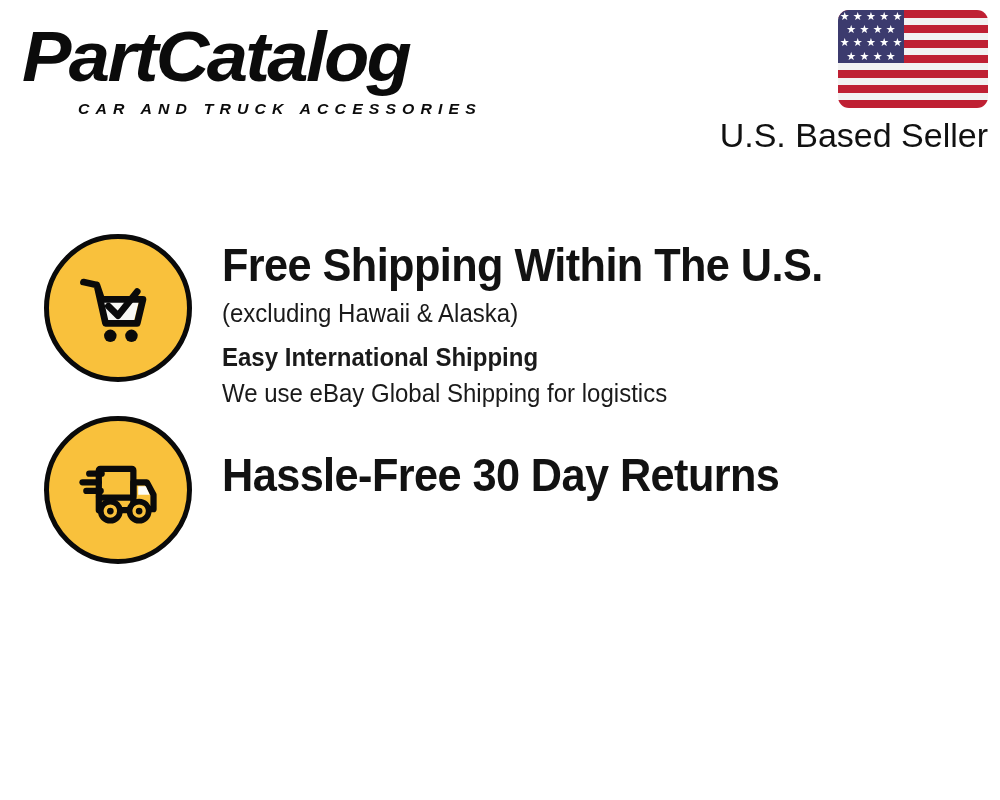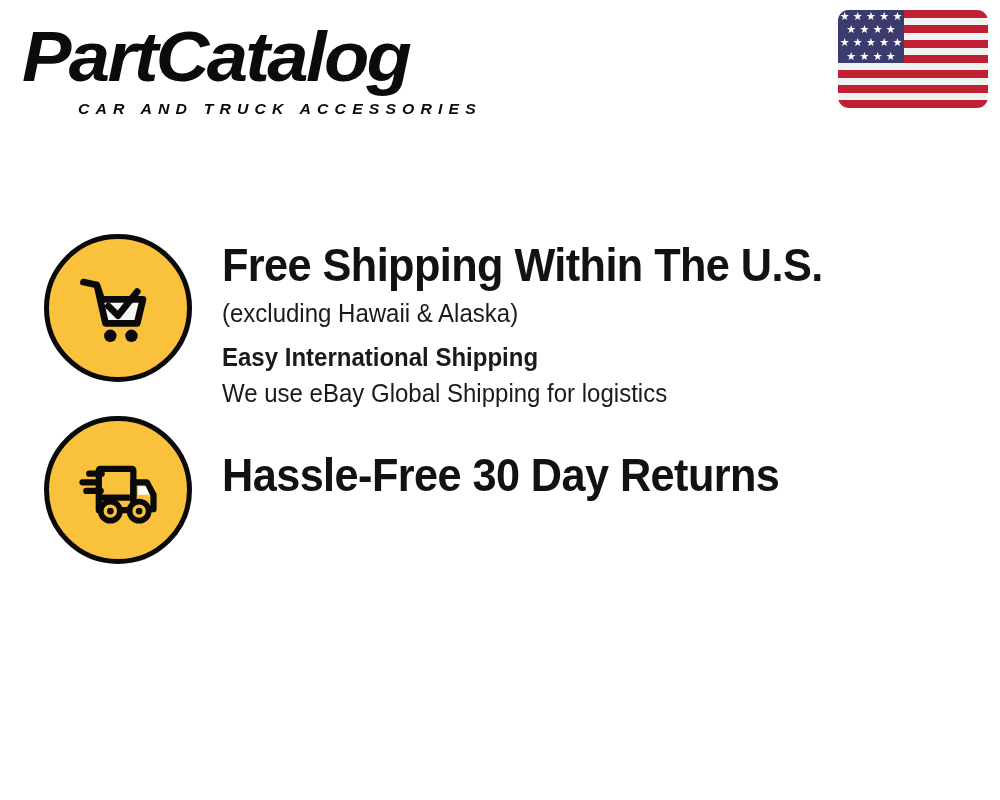--- a/index.html
+++ b/index.html
@@ -252,20 +252,21 @@
       </div>
       <div class="star-row even" style="top:39.6px">
         <span class="star">★</span>
         <span class="star">★</span>
         <span class="star">★</span>
         <span class="star">★</span>
       </div>
     </div>
   </div>
 
+  <div id="seller-label">U.S. Based Seller</div>
 </div>
 
 <div id="features">
 
   <div class="feature-row" id="feature-row-0">
     <div class="icon-badge">
       <svg viewBox="0 0 100 100" xmlns="http://www.w3.org/2000/svg">
         <path d="M22 84 L42 64 L70 64 L78 40 L30 30 L22 84 Z" fill="#f7f7f3" opacity="0"></path>
         <polygon points="34,42 72,42 66,66 40,66" fill="#f8f8f4"></polygon>
         <path d="M14 23 L28 26 L33 41 L76 41 L70 66 L37 66 L28 26" fill="none" stroke="#0a0a0a" stroke-width="7" stroke-linecap="round" stroke-linejoin="round"></path>

